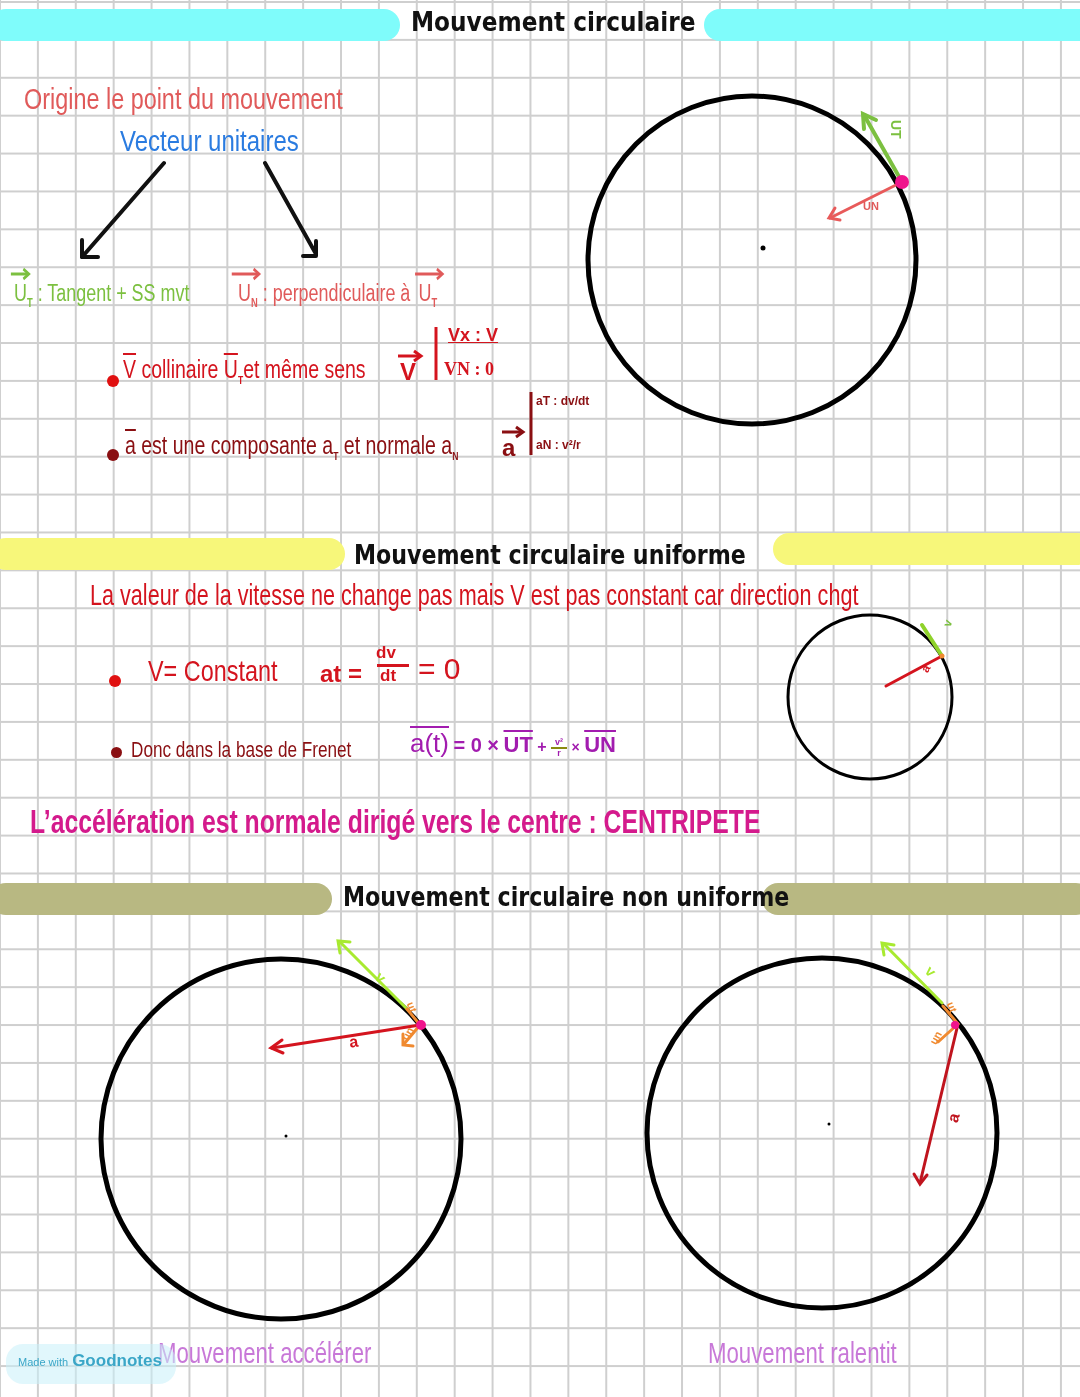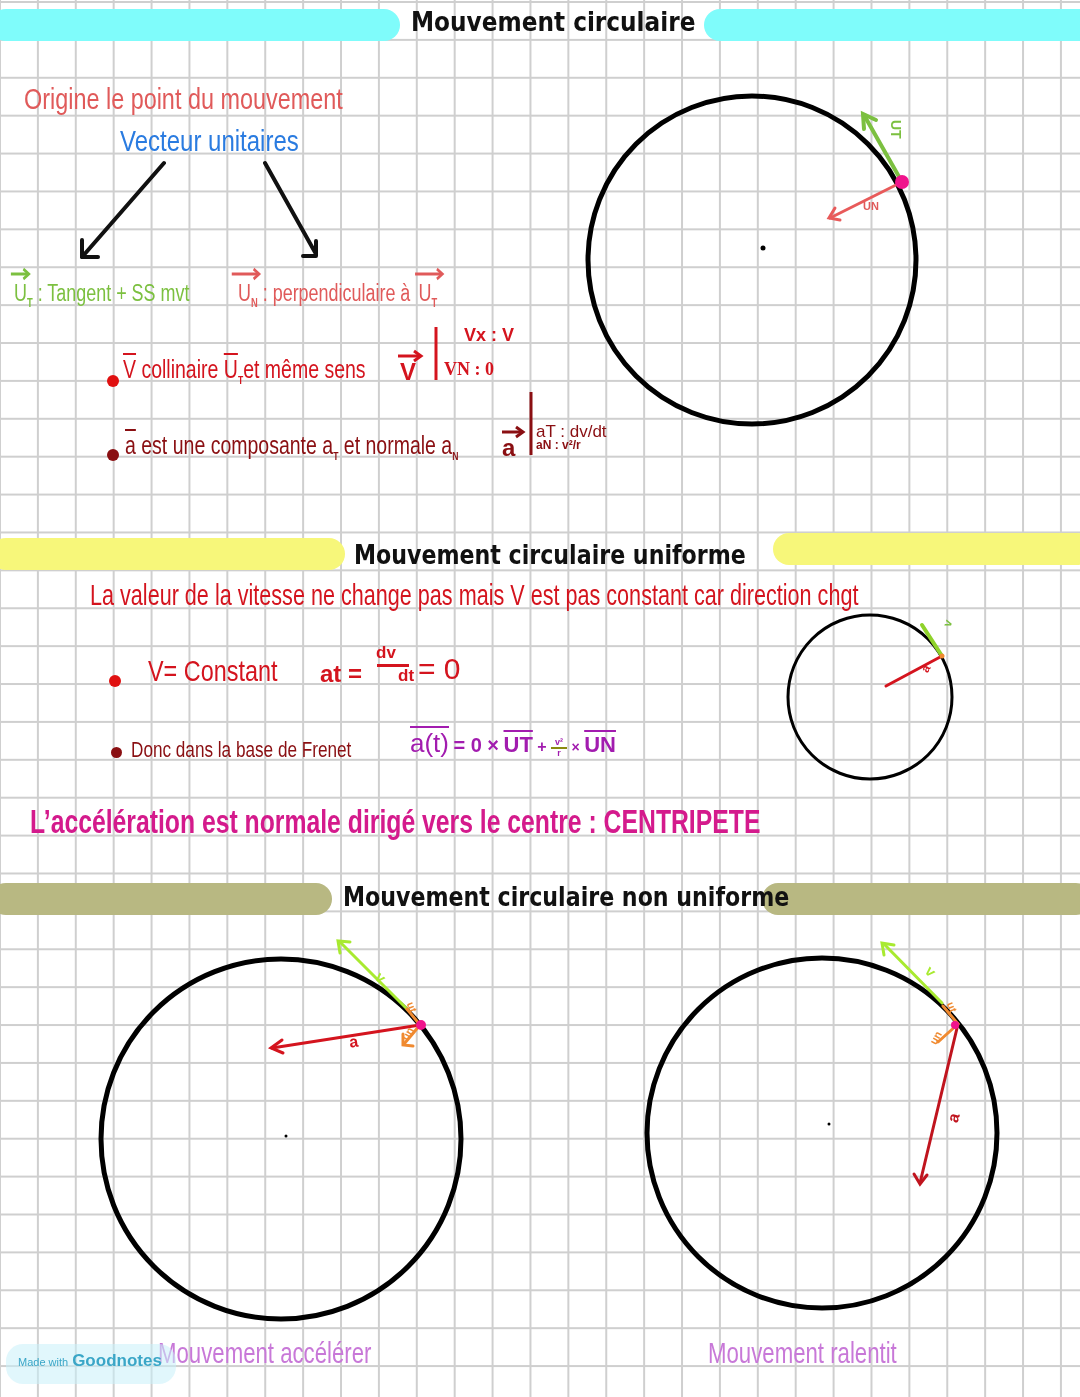--- a/index.html
+++ b/index.html
@@ -80,29 +80,29 @@
     <line x1="398" y1="356" x2="420" y2="356"></line>
       <polyline points="414,351 421,356 414,361"></polyline>
     <line x1="436" y1="327" x2="436" y2="380"></line>
   </g>
   <g stroke="#8a0f12" stroke-width="3" fill="none">
     <line x1="502" y1="432" x2="522" y2="432"></line>
       <polyline points="516,427 523,432 516,437"></polyline>
     <line x1="531" y1="392" x2="531" y2="455"></line>
   </g>
 </svg>
-<div class="hand" style="left:464px;top:325px;font-size:18px;font-weight:bold;color:#d4141e;">Vx : V</div>
+<div class="hand" style="left:448px;top:325px;font-size:18px;font-weight:bold;color:#d4141e;text-decoration:underline;">Vx : V</div>
 <div class="hand" style="left:444px;top:359px;font-size:18px;font-weight:bold;color:#d4141e;font-family:Liberation Serif, serif;">VN : 0</div>
 
 <div class="dot" style="left:107px;top:449px;width:12px;height:12px;background:#8a0f12;"></div>
 <div class="hand" style="left:125px;top:431px;font-size:25px;color:#8a0f12;transform:scaleX(0.78);">
   <span class="vec">a</span><span> est une composante a</span><sub style="font-size:11px;font-weight:bold;">T</sub><span> et normale a</span><sub style="font-size:11px;font-weight:bold;">N</sub>
 </div>
 <div class="hand" style="left:502px;top:434px;font-size:24px;font-weight:bold;color:#8a0f12;">a</div>
-<div class="hand" style="left:536px;top:394px;font-size:17px;font-weight:normal;color:#8a0f12;margin-top:28px;">aT : dv/dt</div>
+<div class="hand" style="left:536px;top:394px;font-size:12px;font-weight:bold;color:#8a0f12;">aT : dv/dt</div>
 <div class="hand" style="left:536px;top:438px;font-size:12px;font-weight:bold;color:#8a0f12;">aN : v²/r</div>
 
 <svg class="layer" width="1080" height="1397">
   <circle cx="752" cy="260" r="164" fill="none" stroke="#000" stroke-width="5"></circle>
   <circle cx="763" cy="248" r="2.5" fill="#000"></circle>
   <g stroke="#7cc040" stroke-width="4" fill="none" stroke-linecap="round">
     <line x1="902" y1="182" x2="864" y2="115"></line>
     <polyline points="864,129 863,114 876,120"></polyline>
   </g>
   <g stroke="#e85a5a" stroke-width="3" fill="none" stroke-linecap="round">
@@ -118,21 +118,21 @@
 <div class="band" style="left:773px;top:533px;width:320px;background:#f7f77a;"></div>
 <div class="title" style="left:354px;top:539px;font-size:27px;transform:scaleX(0.82);">Mouvement circulaire uniforme</div>
 
 <div class="hand" style="left:90px;top:578px;font-size:30px;color:#d4141e;transform:scaleX(0.72);">La valeur de la vitesse ne change pas mais V est pas constant car direction chgt</div>
 
 <div class="dot" style="left:109px;top:675px;width:12px;height:12px;background:#e01010;"></div>
 <div class="hand" style="left:148px;top:654px;font-size:30px;color:#d4141e;transform:scaleX(0.78);">V= Constant</div>
 <div class="hand" style="left:320px;top:660px;font-size:24px;font-weight:bold;color:#d4141e;">at =</div>
 <div class="hand" style="left:376px;top:643px;font-size:17px;font-weight:bold;color:#d4141e;">dv</div>
 <div class="abs" style="left:377px;top:664px;width:32px;height:3px;background:#d4141e;"></div>
-<div class="hand" style="left:398px;top:666px;font-size:17px;font-weight:bold;color:#d4141e;">dt</div>
+<div class="hand" style="left:380px;top:666px;font-size:17px;font-weight:bold;color:#d4141e;">dt</div>
 <div class="hand" style="left:418px;top:652px;font-size:30px;color:#d4141e;">= 0</div>
 
 <div class="dot" style="left:111px;top:747px;width:11px;height:11px;background:#8a0f12;"></div>
 <div class="hand" style="left:131px;top:737px;font-size:22px;color:#8a0f12;transform:scaleX(0.78);">Donc dans la base de Frenet</div>
 <div class="abs" style="left:410px;top:728px;font-family:'Liberation Sans',sans-serif;color:#a21caf;font-weight:bold;white-space:nowrap;">
   <span class="vec" style="font-size:26px;font-weight:normal;">a(t)</span>
   <span style="font-size:20px;">= 0 ×</span>
   <span class="vec" style="font-size:22px;">UT</span>
   <span style="font-size:16px;">+</span>
   <span style="display:inline-flex;flex-direction:column;align-items:center;vertical-align:middle;font-size:9px;line-height:9px;">

